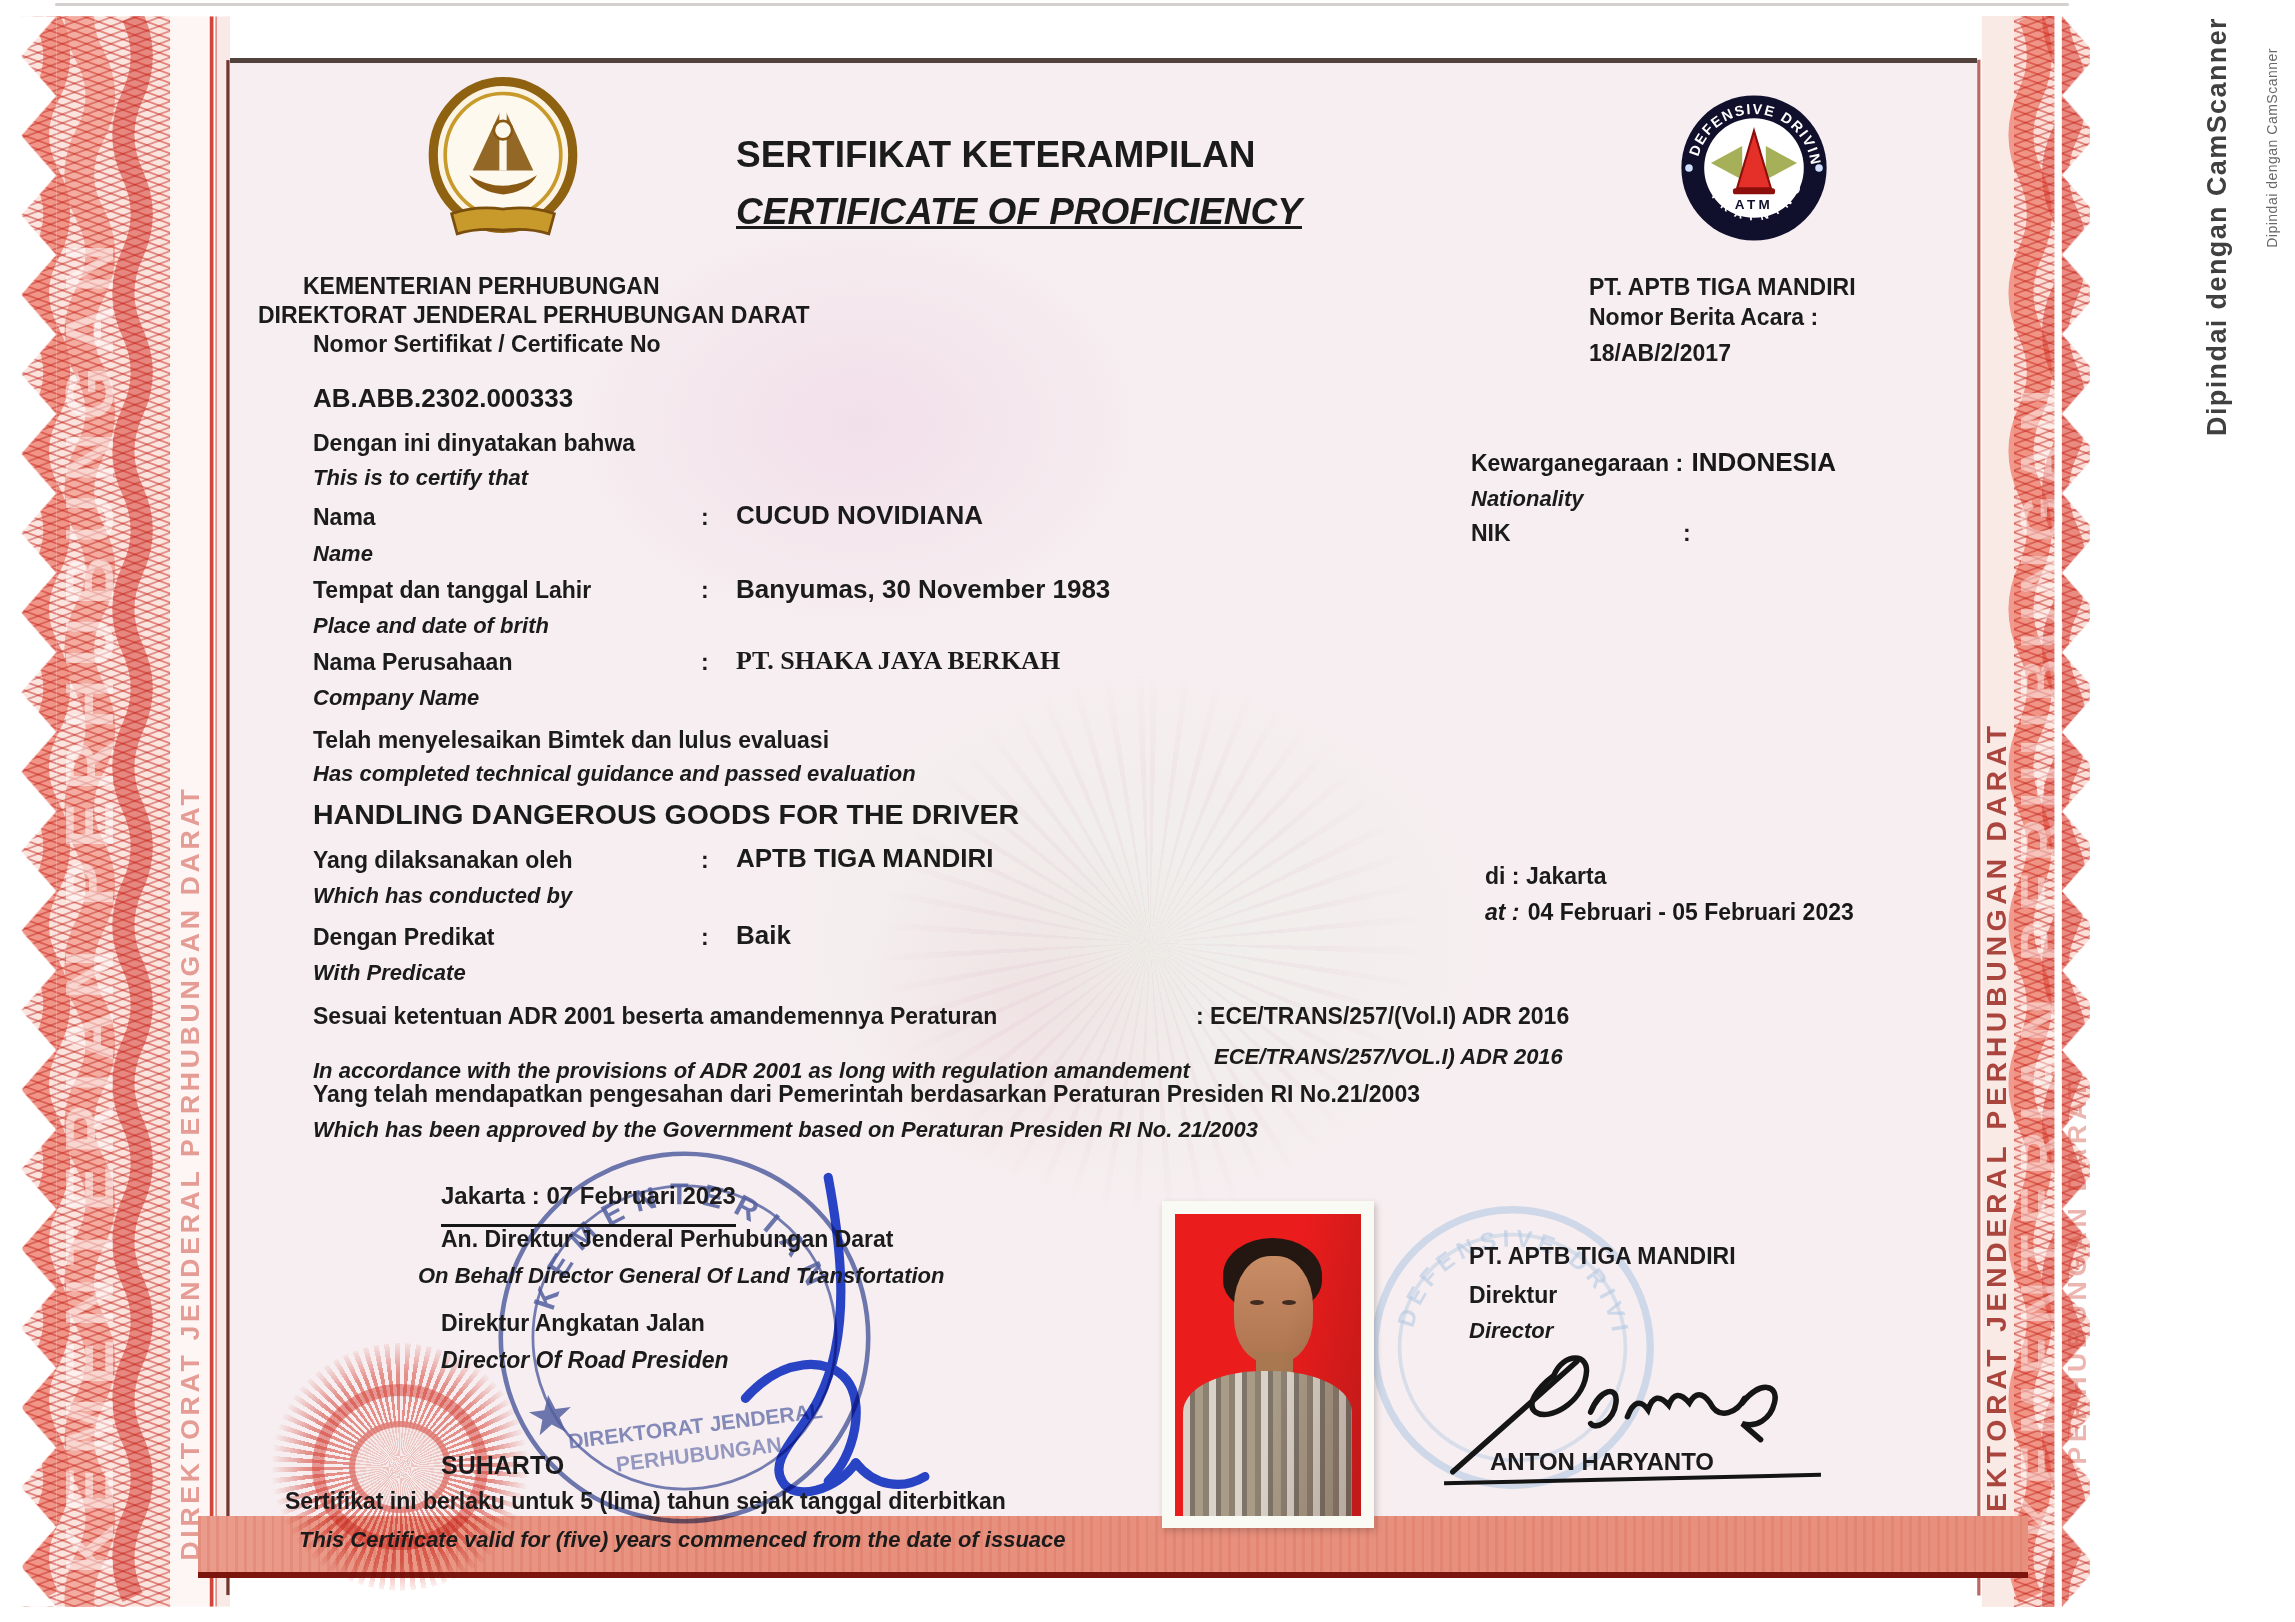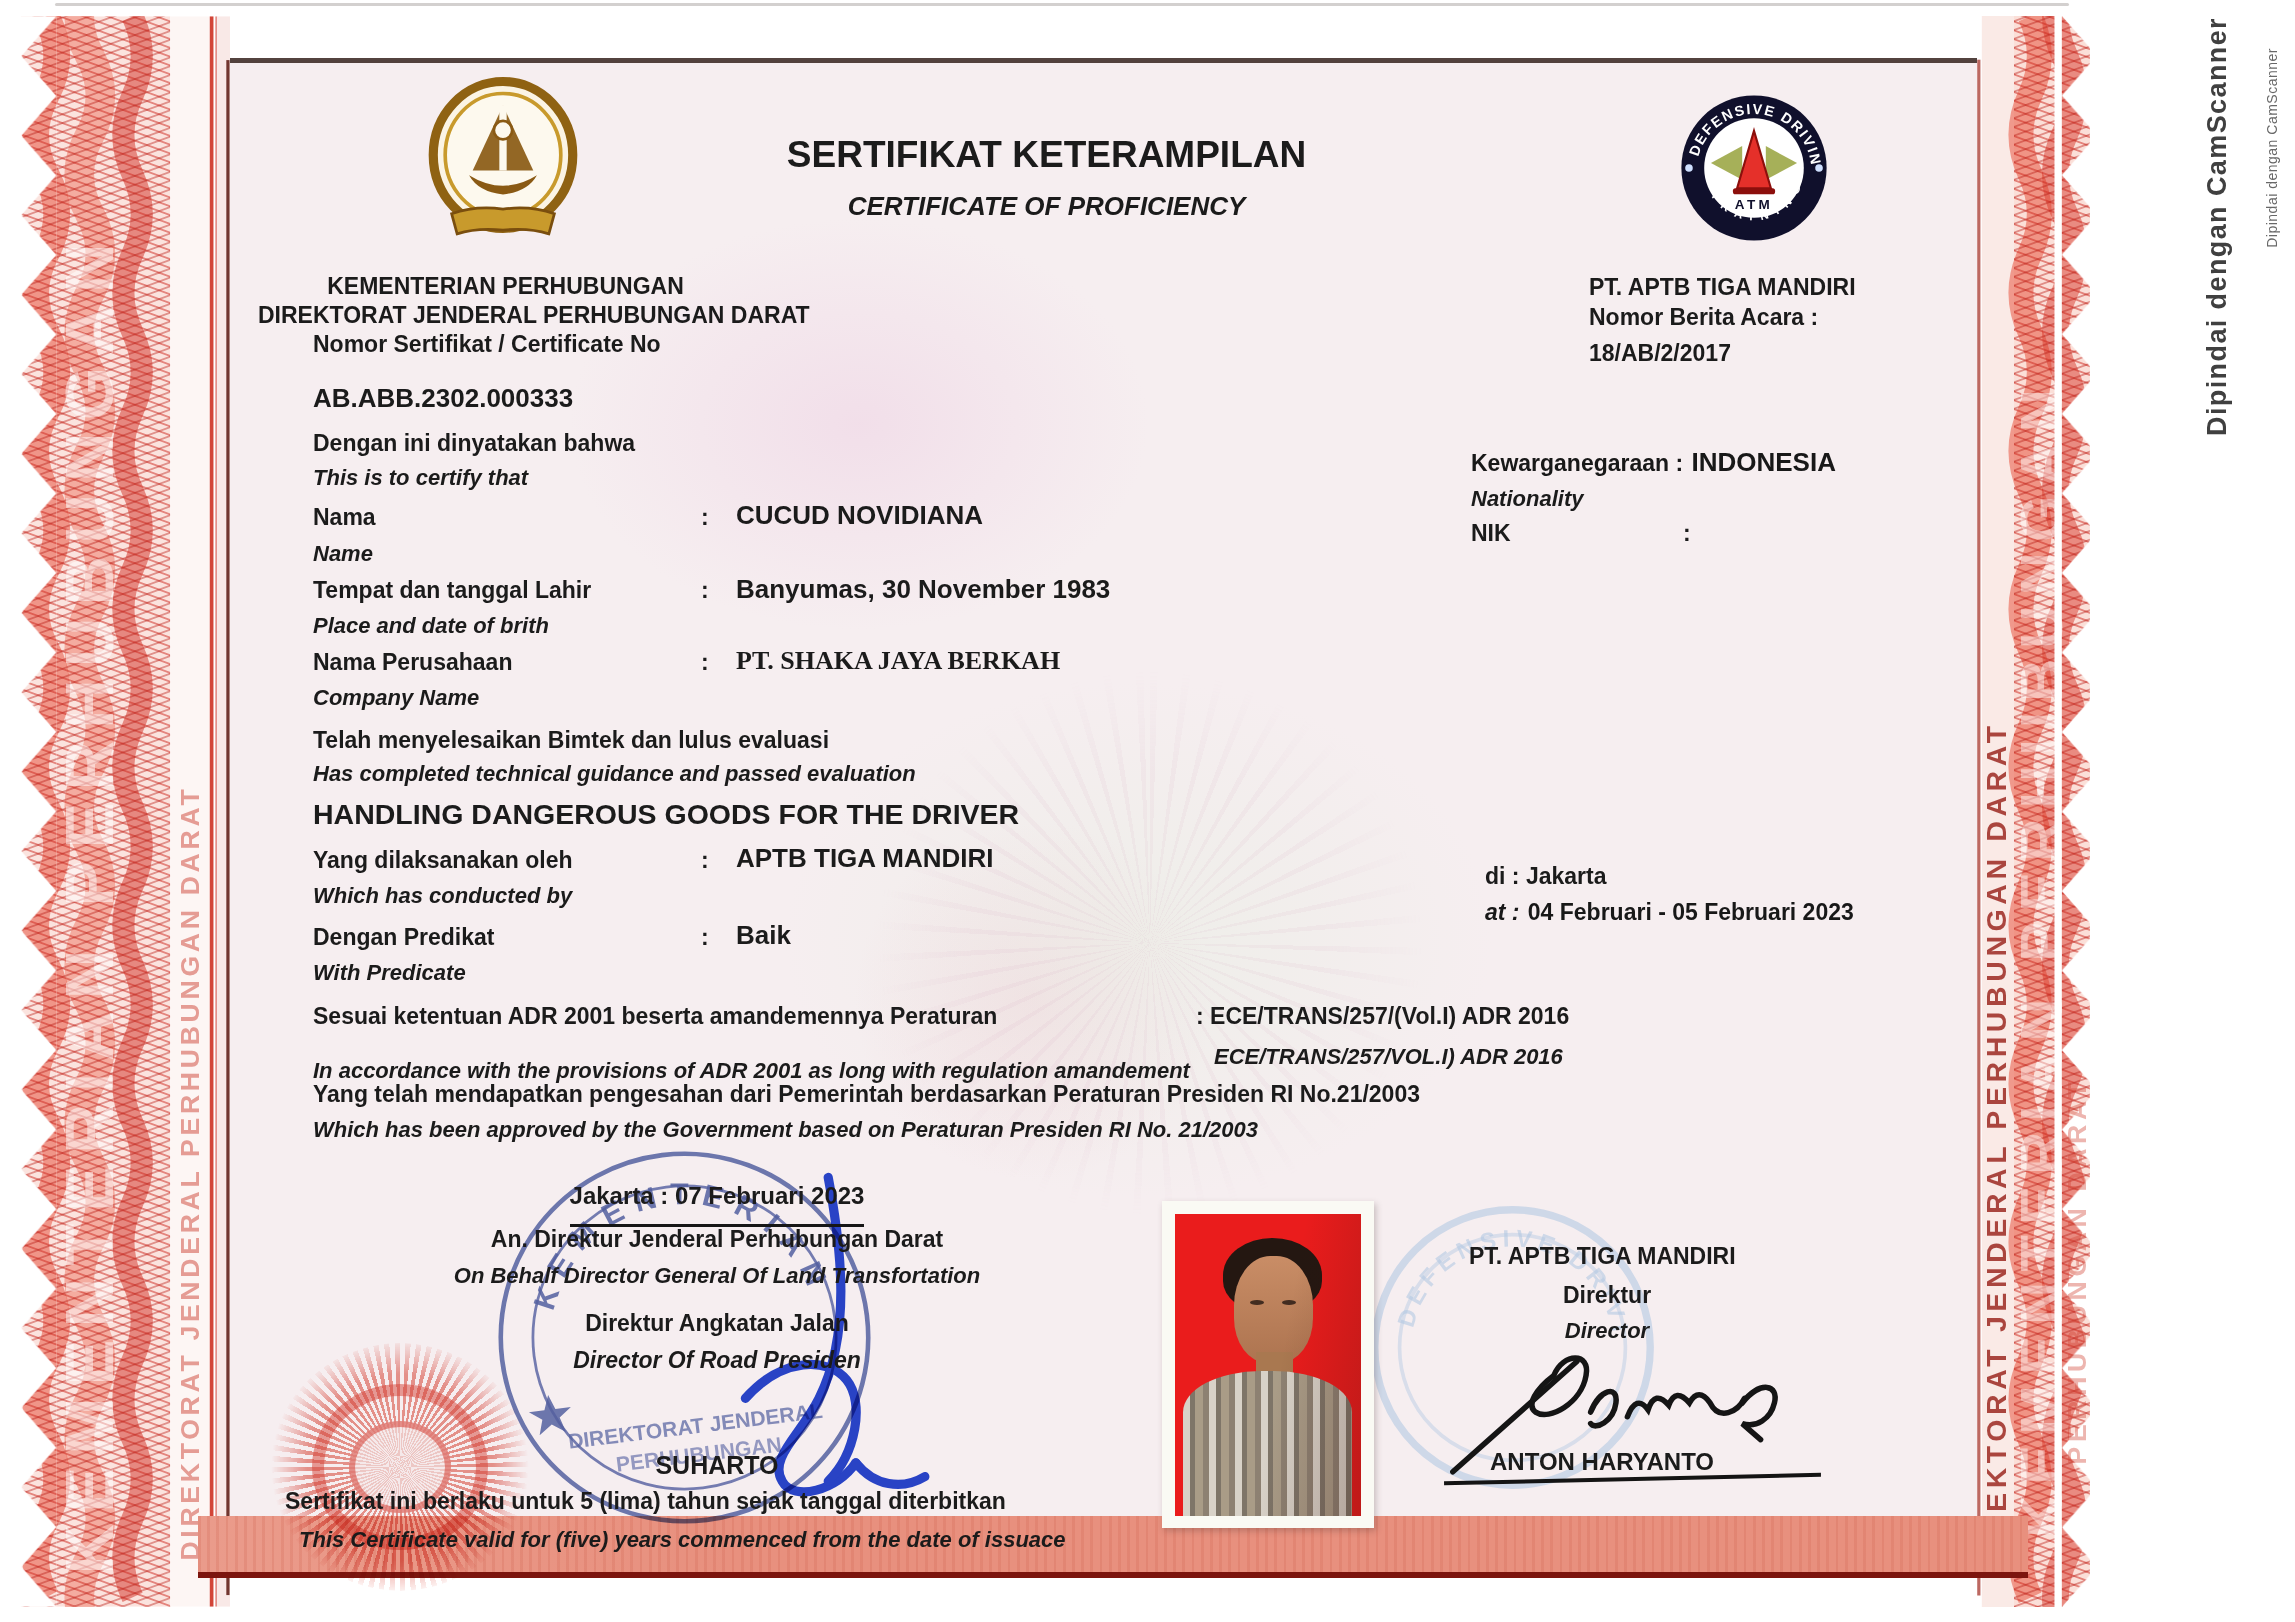--- a/index.html
+++ b/index.html
@@ -2,23 +2,23 @@
 <html style="font-size:7.4px"><head>
 <meta charset="utf-8">
 <style>
   html,body{margin:0;padding:0;background:#ffffff;}
   body{font-family:"Liberation Sans",sans-serif;color:#181818;}
   .page{position:relative;width:2295px;height:1622px;background:#ffffff;overflow:hidden;}
   .abs{position:absolute;}
   .t{position:absolute;white-space:nowrap;line-height:1.05;color:#1b1b1b;}
   .b{font-weight:bold;}
   .bi{font-weight:bold;font-style:italic;}
-  .ctr{text-align:center;} .s48{font-size:22px;} .s50{font-size:23px;}
+  .ctr{} .s48{font-size:22px;} .s50{font-size:23px;}
   .s52{font-size:24px;} .s54{font-size:25px;} .s56{font-size:26px;}
-  .s62{font-size:28.5px;} .s74{font-size:26px;} .s80{font-size:37px;}
+  .s62{font-size:28.5px;} .s74{font-size:37px;text-decoration:underline;} .s80{font-size:37px;}
   .sheet{position:absolute;left:230px;top:60px;width:1747px;height:1517px;
     background:
       radial-gradient(414px 294px at 36% 24%, rgba(238,210,228,.55), rgba(238,210,228,0) 70%),
       radial-gradient(506px 368px at 52% 58%, rgba(226,238,222,.40), rgba(226,238,222,0) 70%),
       radial-gradient(239px 239px at 46% 62%, rgba(242,205,215,.45), rgba(242,205,215,0) 75%),
       #f6eef0;}
   .topline{position:absolute;left:230px;top:58px;width:1747px;height:4.6px;background:#35221d;opacity:.85;}
   .rays{position:absolute;left:874px;top:667px;width:552px;height:552px;border-radius:50%;
     background:repeating-conic-gradient(from 0deg at 50% 50%, rgba(215,170,195,.22) 0 1.6deg, rgba(255,255,255,0) 1.6deg 7deg);
     -webkit-mask:radial-gradient(circle,#000 0 45%,transparent 70%);

